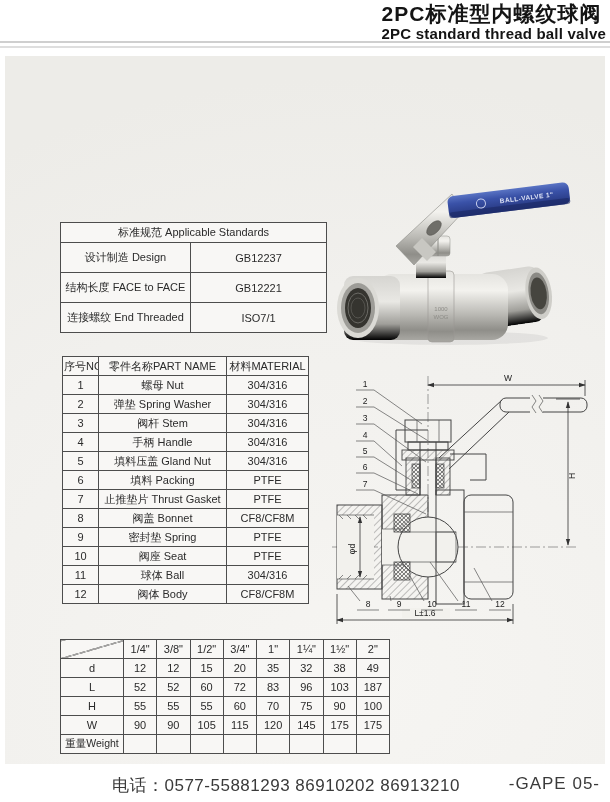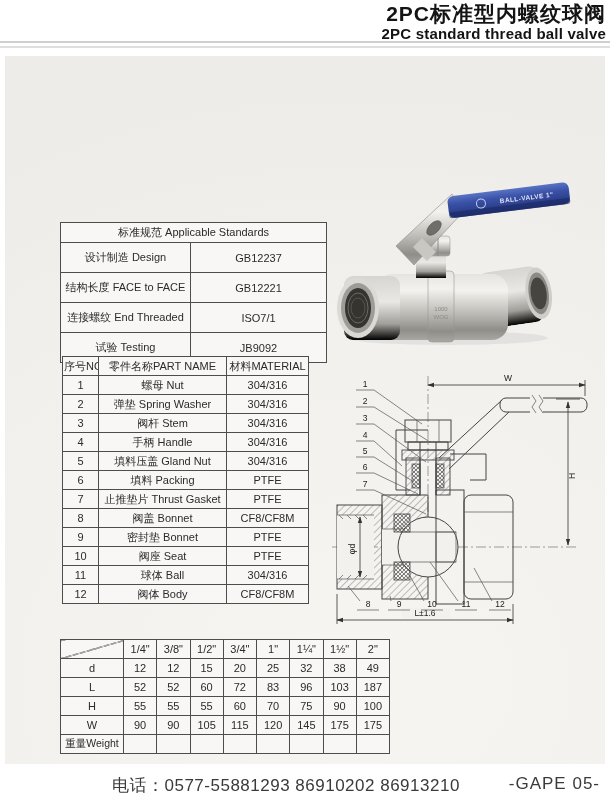--- a/index.html
+++ b/index.html
@@ -1,17 +1,17 @@
 <!DOCTYPE html>
 <html><head>
 <meta charset="utf-8">
 <style>
 *{margin:0;padding:0;box-sizing:border-box}
 html,body{width:610px;height:802px;background:#fff;font-family:"Liberation Sans",sans-serif;position:relative;overflow:hidden}
-.title-wrap{position:absolute;top:3px;right:4px;text-align:right;color:#141414;z-index:3}
+.title-wrap{position:absolute;top:3px;right:4px;text-align:left;color:#141414;z-index:3}
 .title-zh{font-size:21px;font-weight:bold;line-height:1.05;letter-spacing:1px}
 .title-en{font-size:15px;font-weight:bold;letter-spacing:.2px}
 .rule{position:absolute;left:0;width:610px;height:2px}
 .rule.r1{top:41px;background:#cfcfcf}
 .rule.r2{top:46px;background:#dedede}
 .panel{position:absolute;left:5px;top:56px;width:600px;height:708px;
   background:radial-gradient(120% 85% at 58% 88%,#f6f5f2 0%,#f1f0ed 65%,#edece8 100%)}
 table{border-collapse:collapse;position:absolute;table-layout:fixed;background:#fff0}
 td,th{border:1px solid #4d4d4d;font-size:11px;font-weight:normal;color:#2b2b2b;
   text-align:center;vertical-align:middle;background:#f8f7f5;padding:0 1px;height:20px;
@@ -66,24 +66,20 @@
           <td>GB12237</td>
         </tr>
         <tr>
           <td>结构长度 FACE to FACE</td>
           <td>GB12221</td>
         </tr>
         <tr>
           <td>连接螺纹 End Threaded</td>
           <td>ISO7/1</td>
         </tr>
-        <tr>
-          <td>试验 Testing</td>
-          <td>JB9092</td>
-        </tr>
       </tbody>
   </table>
 
   <svg class="photo" viewBox="0 0 255 185">
     <defs>
       <linearGradient id="pm" x1="0" x2="0" y1="0" y2="1">
         <stop offset="0" stop-color="#e5e4e0"></stop>
           <stop offset=".25" stop-color="#f3f2ee"></stop>
         <stop offset=".6" stop-color="#bcbbb6"></stop>
           <stop offset=".85" stop-color="#8f8e89"></stop>
@@ -199,21 +195,21 @@
           <td>止推垫片 Thrust Gasket</td>
           <td>PTFE</td>
         </tr>
         <tr>
           <td>8</td>
           <td>阀盖 Bonnet</td>
           <td>CF8/CF8M</td>
         </tr>
         <tr>
           <td>9</td>
-          <td>密封垫 Bonnet</td>
+          <td>密封垫 Spring</td>
           <td>PTFE</td>
         </tr>
         <tr>
           <td>10</td>
           <td>阀座 Seat</td>
           <td>PTFE</td>
         </tr>
         <tr>
           <td>11</td>
           <td>球体 Ball</td>
@@ -376,21 +372,21 @@
           <th>2"</th>
         </tr>
       </thead>
     <tbody>
         <tr>
           <td>d</td>
           <td>12</td>
           <td>12</td>
           <td>15</td>
           <td>20</td>
-          <td>25</td>
+          <td>35</td>
           <td>32</td>
           <td>38</td>
           <td>49</td>
         </tr>
         <tr>
           <td>L</td>
           <td>52</td>
           <td>52</td>
           <td>60</td>
           <td>72</td>

